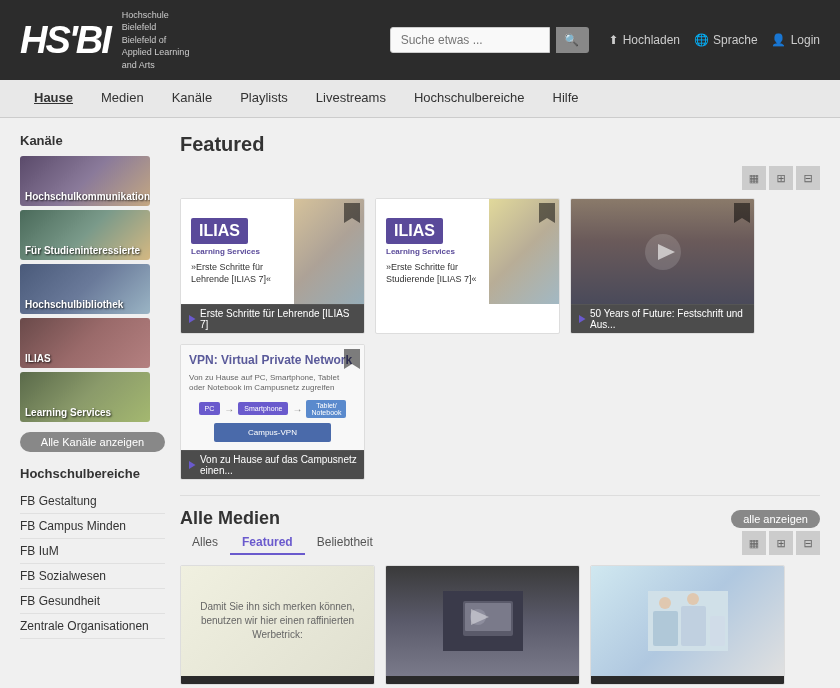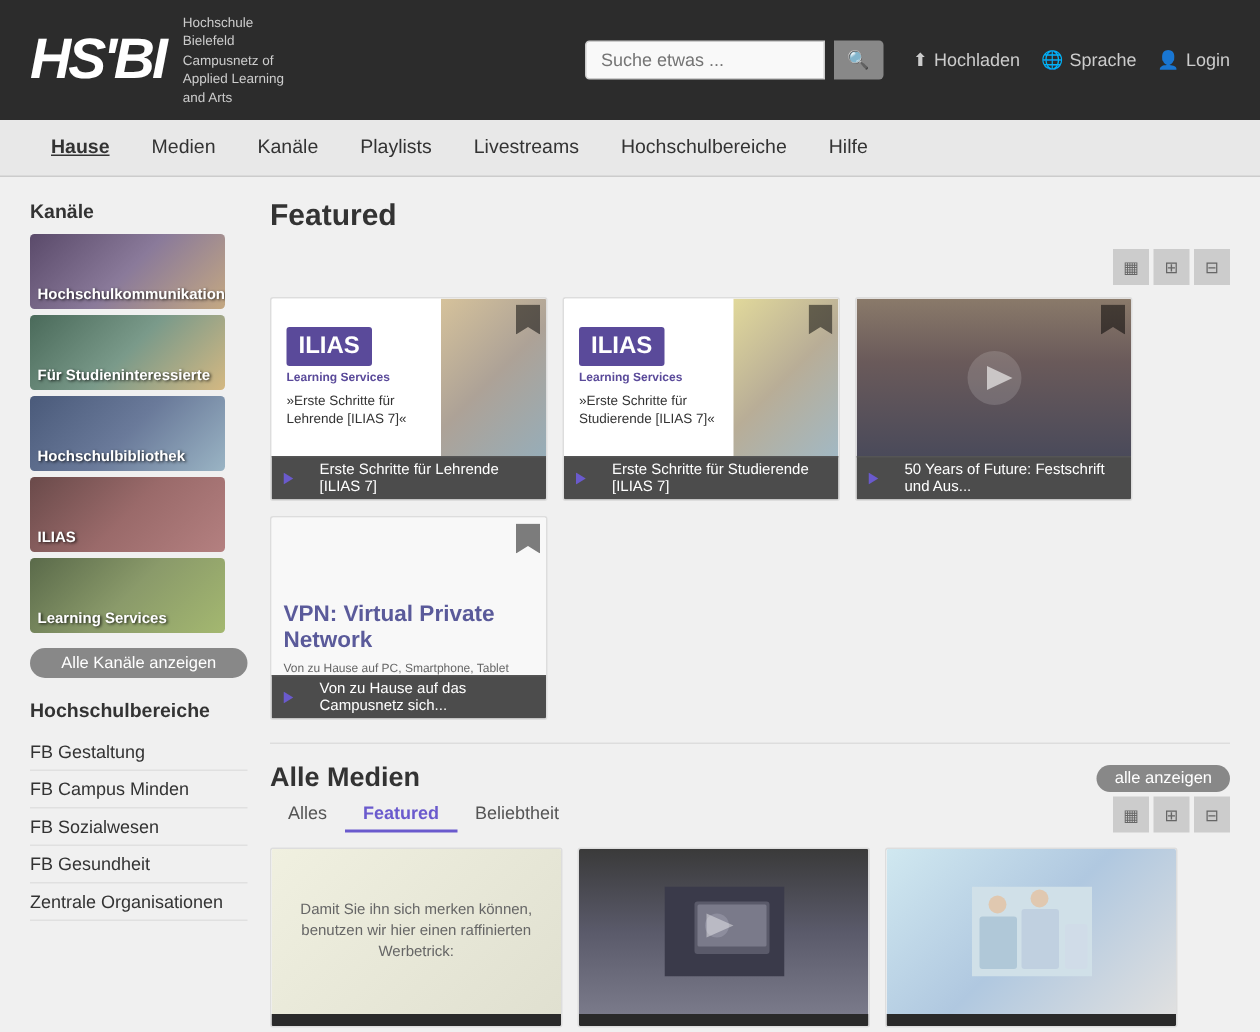--- a/index.html
+++ b/index.html
@@ -267,21 +267,21 @@
       opacity: 0.7;
     }
     .media-card-label {
       background: rgba(0,0,0,0.7);
       color: white;
       font-size: 10px;
       padding: 3px 6px;
       border-top: 1px solid #555;
       display: flex;
       align-items: center;
-      gap: 16px;
+      gap: 3px;
     }
     .play-icon-sm {
       display: inline-block;
       width: 10px;
       height: 10px;
       background: #6a5acd;
       clip-path: polygon(20% 10%, 85% 50%, 20% 90%);
       flex-shrink: 0;
     }
     .bookmark-icon {
@@ -320,24 +320,23 @@
       justify-content: flex-start;
     }
     .vpn-title-row {
       width: 100%;
       display: flex;
       align-items: center;
       gap: 4px;
       margin-bottom: 6px;
     }
     .vpn-title-text {
-      font-size: 15px;
+      font-size: 12px;
       color: #5a5a9a;
       font-weight: bold;
-      margin-top: 48px;
     }
     .vpn-diagram {
       display: flex;
       align-items: center;
       justify-content: center;
       gap: 4px;
       flex-wrap: wrap;
       width: 100%;
     }
     .vpn-node {
@@ -473,21 +472,21 @@
   </style>
 </head>
 <body>
 
 <div class="header">
   <div class="logo-area">
     <div class="logo-hs">HS'BI</div>
     <div class="logo-text">
       <span>Hochschule</span><br>
       <span>Bielefeld</span><br>
-      <span>Campusnetz of</span><br>
+      <span>Bielefeld of</span><br>
       <span>Applied Learning</span><br>
       <span>and Arts</span>
     </div>
   </div>
   <div class="header-spacer"></div>
   <div class="search-area">
     <input class="search-input" type="text" placeholder="Suche etwas ..." style="">
     <button class="search-btn">
       <span>🔍</span>
     </button>
@@ -548,20 +547,21 @@
         <span class="channel-card-label">Learning Services</span>
       </div>
     </div>
 
     <button class="show-all-btn">Alle Kanäle anzeigen</button>
 
     <div class="hochschul-title">Hochschulbereiche</div>
 
     <a class="sidebar-link">FB Gestaltung</a>
     <a class="sidebar-link">FB Campus Minden</a>
+    <a class="sidebar-link">FB IuM</a>
     <a class="sidebar-link">FB Sozialwesen</a>
     <a class="sidebar-link">FB Gesundheit</a>
     <a class="sidebar-link">Zentrale Organisationen</a>
   </aside>
 
   <div class="content-area">
 
     <div class="featured-header">
       <h2 class="featured-title">Featured</h2>
     </div>
@@ -600,24 +600,20 @@
           <div class="bookmark-icon"></div>
           <div class="ilias-thumb">
             <div class="ilias-brand">ILIAS</div>
             <div class="ilias-subtitle">Learning Services</div>
             <div class="ilias-desc">
               <span>»Erste Schritte für</span><br>
               <span>Studierende [ILIAS 7]«</span>
             </div>
             <div class="ilias-bg-img" style="background:linear-gradient(135deg,#d4c870,#9a8a6a,#7a9aaa);"></div>
           </div>
-        </div>
-        <div class="media-card-label">
-          <span class="play-icon-sm"></span>
-          <span>Erste Schritte für Studierende [ILIAS 7]</span>
         </div>
       </div>
 
       <div class="media-card">
         <div class="media-thumb">
           <div class="bookmark-icon"></div>
           <div class="video-thumb">
             <svg width="40" height="40" viewBox="0 0 40 40">
               <circle cx="20" cy="20" r="18" fill="rgba(255,255,255,0.15)"></circle>
               <polygon points="15,12 32,20 15,28" fill="rgba(255,255,255,0.6)"></polygon>
@@ -643,21 +639,21 @@
               <div class="vpn-arrow">→</div>
               <div class="vpn-node">Smartphone</div>
               <div class="vpn-arrow">→</div>
               <div class="vpn-node-sm">Tablet/<br>Notebook</div>
             </div>
             <div style="margin-top:5px; width:70%; height:20px; background:#4a6aaa; border-radius:2px; display:flex; align-items:center; justify-content:center; color:white; font-size:8px;">Campus-VPN</div>
           </div>
         </div>
         <div class="media-card-label">
           <span class="play-icon-sm"></span>
-          <span>Von zu Hause auf das Campusnetz sich...</span>
+          <span>Von zu Hause auf das Campusnetz einen...</span>
         </div>
       </div>
 
     </div>
 
     <div class="section-divider"></div>
 
     <div class="alle-medien-header">
       <h2 class="alle-medien-title">Alle Medien</h2>
       <button class="alle-btn">alle anzeigen</button>

